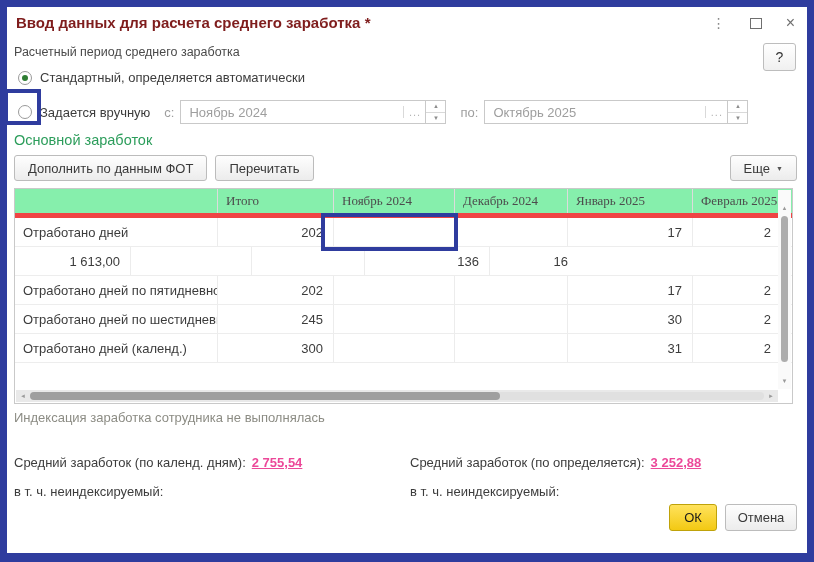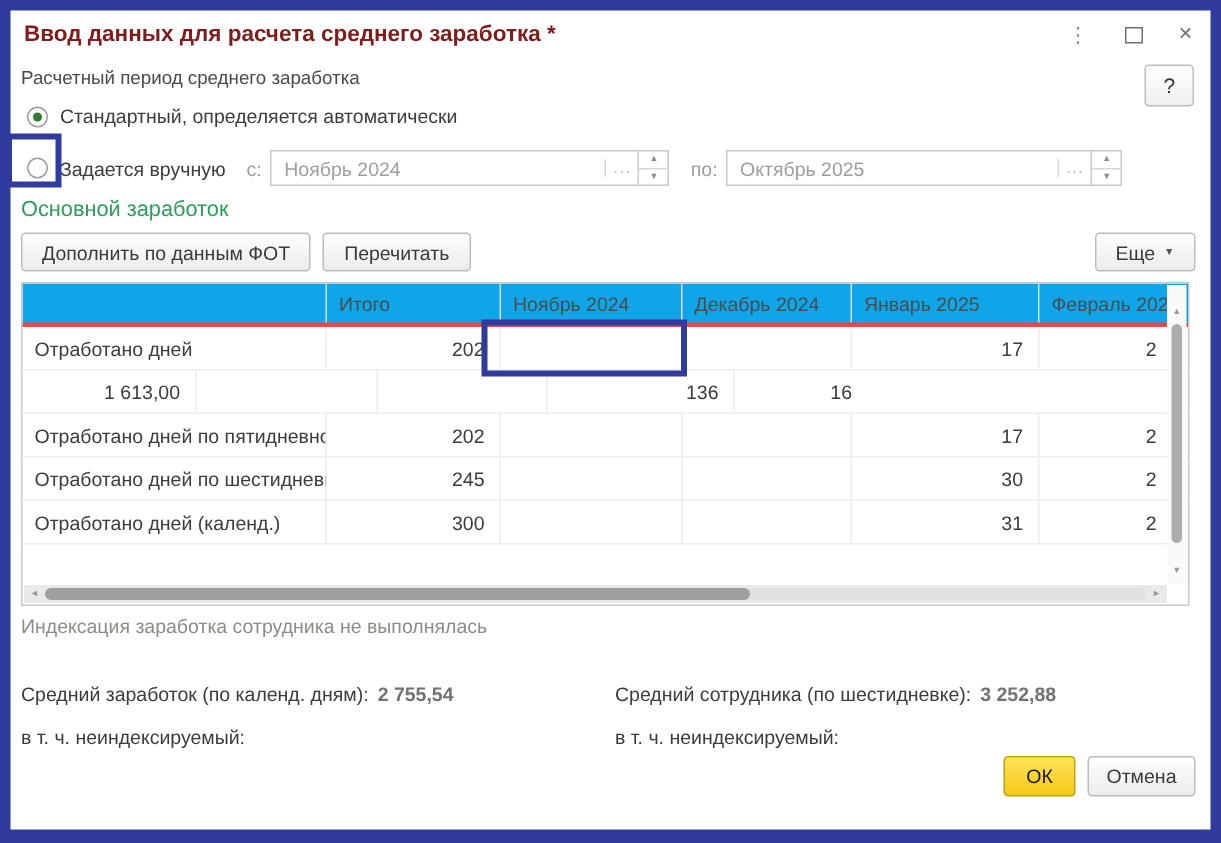--- a/index.html
+++ b/index.html
@@ -53,21 +53,21 @@
   .btn {
     height: 26px; padding: 12px 13px; background: linear-gradient(#fefefe, #ececec);
     border: 1px solid #bcbcbc; border-radius: 3px; color: #3a3a3a; font-size: 13px;
     display: flex; align-items: center; justify-content: center; font-family: inherit;
   }
   .btn-more { margin-left: auto; gap: 6px; }
   .more-arrow { font-size: 7px; color: #555; }
   
   .grid { position: absolute; left: 7px; top: 181px; width: 779px; height: 216px; border: 1px solid #c9c9c9; background: #fff; overflow: hidden; }
   .tr { display: flex; height: 29px; align-items: stretch; border-bottom: 1px solid #ededed; }
-  .tr.head { background: #0ea5e9; border-bottom: 3px solid #ef4444; color: #4c4c4c; }
+  .tr.head { background: #86efac; border-bottom: 5px solid #ef4444; color: #4c4c4c; font-family: Liberation Serif, serif; }
   .td { display: flex; align-items: center; border-right: 1px solid #ececec; overflow: hidden; white-space: nowrap; }
   .head .td { border-right: 1px solid #dcdcdc; }
   .td.label { padding-left: 8px; }
   .td.num { justify-content: flex-end; padding-right: 10px; }
   .muted { color: #9c9489; }
   .col-0 { width: 203px; } .col-1 { width: 116px; } .col-2 { width: 121px; }
   .col-3 { width: 113px; } .col-4 { width: 125px; } .col-5 { width: 88px; border-right: none !important; }
   .vscroll { position: absolute; top: 1px; right: 1px; bottom: 14px; width: 13px; background: #fafafa; display: flex; flex-direction: column; align-items: center; }
   .vs-arrow { font-size: 6px; color: #9a9a9a; height: 13px; display: flex; align-items: center; }
   .vs-up { margin-top: 11px; }
@@ -81,21 +81,21 @@
   .annotation { position: absolute; border: 4px solid #2f3c9e; background: transparent; pointer-events: none; }
   .ann-radio { left: 4px; top: 89px; width: 37px; height: 36px; }
   .ann-cell { left: 321px; top: 213px; width: 137px; height: 38px; }
   
   .note { position: absolute; left: 7px; top: 403px; color: #8c8c84; }
   .sum-row { position: absolute; left: 7px; right: 10px; display: flex; }
   .sum-1 { top: 448px; }
   .sum-2 { top: 477px; }
   .sum-left { width: 396px; display: flex; gap: 6px; }
   .sum-right { display: flex; gap: 6px; }
-  .sum-val { font-weight: bold; color: #737373; }
+  .sum-val { font-weight: bold; color: #ec4899; text-decoration: underline; }
   .footer-btns { position: absolute; right: 10px; bottom: 22px; display: flex; gap: 8px; }
   .btn-ok {
     width: 48px; height: 27px; background: linear-gradient(#ffe25c, #f3c913);
     border: 1px solid #bfa20a; border-radius: 3px; color: #1a1a1a; font-size: 13px;
     display: flex; align-items: center; justify-content: center;
   }
   .btn-cancel { width: 72px; height: 27px; }
 </style>
 </head>
 <body>
@@ -228,21 +228,21 @@
     </div>
 
     <div class="note">Индексация заработка сотрудника не выполнялась</div>
 
     <div class="sum-row sum-1">
       <div class="sum-left">
         <span>Средний заработок (по календ. дням):</span>
         <span class="sum-val">2 755,54</span>
       </div>
       <div class="sum-right">
-        <span>Средний сотрудника (по шестидневке):</span>
+        <span>Средний заработок (по определяется):</span>
         <span class="sum-val">3 252,88</span>
       </div>
     </div>
 
     <div class="sum-row sum-2">
       <div class="sum-left">
         <span>в т. ч. неиндексируемый:</span>
       </div>
       <div class="sum-right">
         <span>в т. ч. неиндексируемый:</span>

